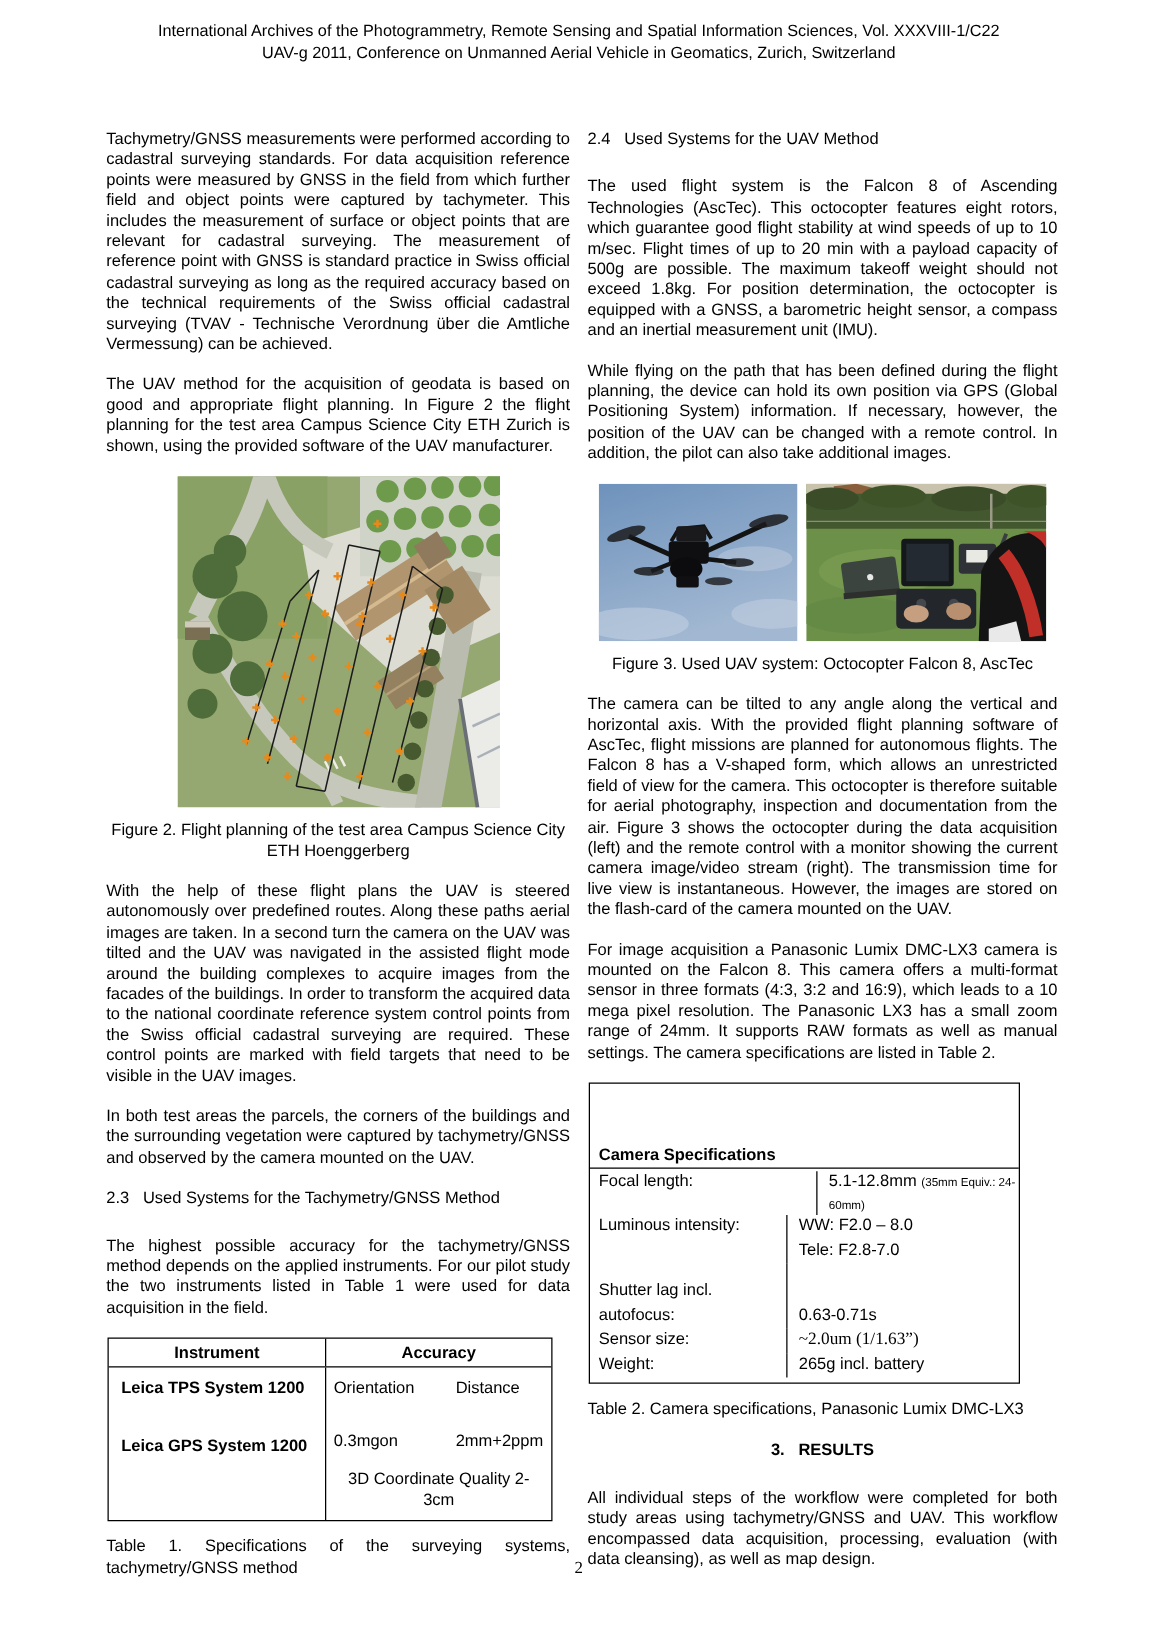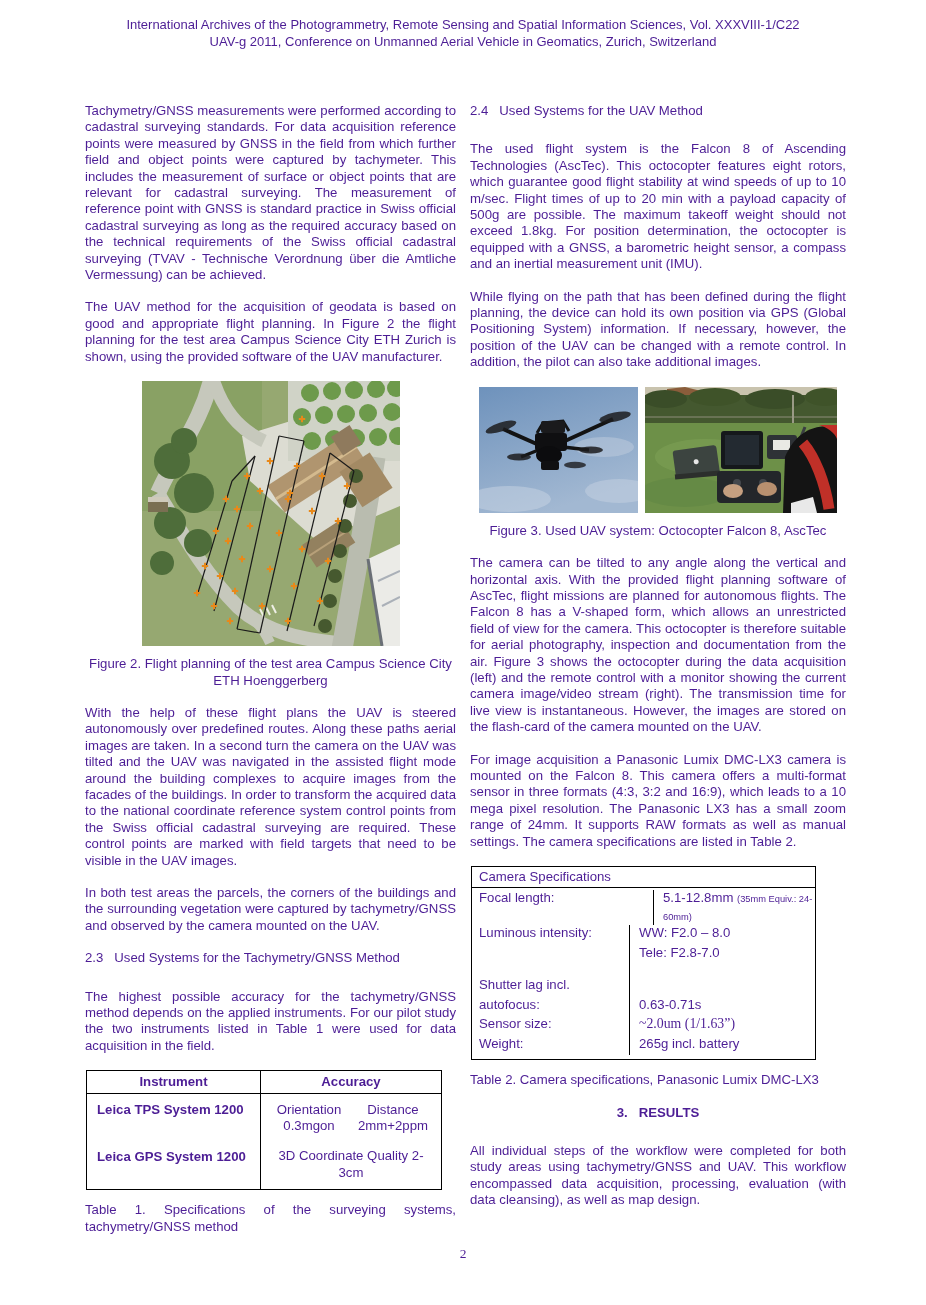--- a/index.html
+++ b/index.html
@@ -1,19 +1,19 @@
 <!DOCTYPE html>
 <html><head>
 <meta charset="utf-8">
 <style>
   html,body{margin:0;padding:0;background:#ffffff;}
   #page{
     position:relative;width:926px;height:1305px;background:#ffffff;
     font-family:"Liberation Sans","DejaVu Sans",sans-serif;
-    color:#4c1d95;font-size:13.2px;line-height:16.4px;overflow:hidden;
+    color:#000000;font-size:13.2px;line-height:16.4px;overflow:hidden;
   }
   .header{position:absolute;top:16px;left:0;width:926px;text-align:center;font-size:13px;line-height:17px;}
   .col{position:absolute;top:103px;}
   .col-left{left:85px;width:371px;}
   .col-right{left:470px;width:376px;}
   p.para{margin:0 0 16px 0;text-align:justify;}
   .heading{font-weight:normal;margin:0 0 22px 0;white-space:pre-wrap;}
   .heading-center{font-weight:bold;text-align:center;margin:14px 0 22px 0;white-space:pre-wrap;}
   .figure{margin:4px 0 12px 0;text-align:center;}
   .figure svg{display:inline-block;vertical-align:top;}
@@ -23,28 +23,28 @@
   .t1{border:1.5px solid #000;margin:10px 0 12px 1px;width:356px;box-sizing:border-box;}
   .t1-head{display:flex;border-bottom:1.5px solid #000;}
   .t1-h{font-weight:bold;text-align:center;padding:3px 0 2px 0;}
   .t1-h.c1{width:174px;border-right:1.5px solid #000;box-sizing:border-box;}
   .t1-h.c2{flex:1;}
   .t1-body{display:flex;}
   .t1-c1{width:174px;border-right:1.5px solid #000;box-sizing:border-box;padding:8px 10px 8px 10px;}
   .t1-c2{flex:1;padding:8px 6px 8px 6px;}
   .t1-inst{font-weight:bold;}
   .t1-inst.gps{margin-top:31px;}
-  .t1-acc-grid{display:grid;grid-template-columns:1fr 1fr;text-align:center;row-gap:0;}
+  .t1-acc-grid{display:grid;grid-template-columns:1fr 1fr;row-gap:0;gap:27px;}
   .t1-acc2{text-align:center;margin-top:14px;}
   
   .tcap-j{ text-align:justify;text-align-last:justify;margin:0;}
   .tcap-l2{margin:0 0 16px 0;}
   
   .t2{border:1.5px solid #000;margin:8px 0 12px 1px;width:345px;box-sizing:border-box;}
-  .t2-title{font-weight:normal;border-bottom:1.5px solid #000;padding:2px 0 2px 7px;}
+  .t2-title{font-weight:bold;border-bottom:1.5px solid #000;padding:2px 0 2px 7px;margin-top:47px;}
   .t2-row{display:flex;}
   .t2-row.std{min-height:19.5px;}
   .t2-row.gap{min-height:13px;}
   .t2-row.first{padding-top:2px;gap:24px;}
   .t2-row.last{padding-bottom:4px;}
   .t2-label{width:157px;box-sizing:border-box;padding-left:7px;}
   .t2-val{flex:1;border-left:1.5px solid #000;box-sizing:border-box;padding-left:9px;}
   .t2-note{font-size:9.3px;}
   .serif-val{font-family:"Liberation Serif","DejaVu Serif",serif;font-size:13.8px;}
   .page-num{position:absolute;top:1246px;left:0;width:926px;text-align:center;

